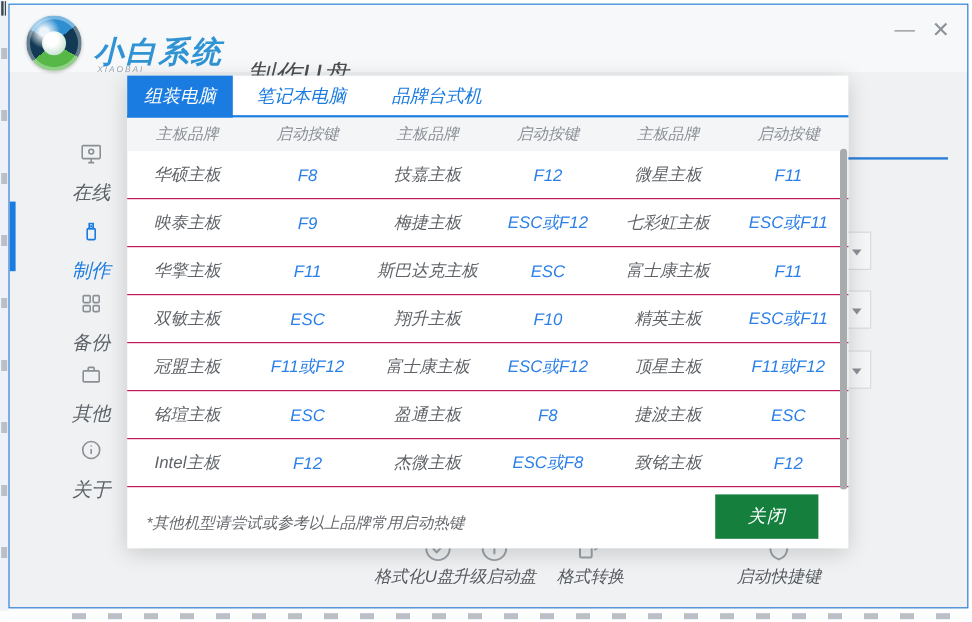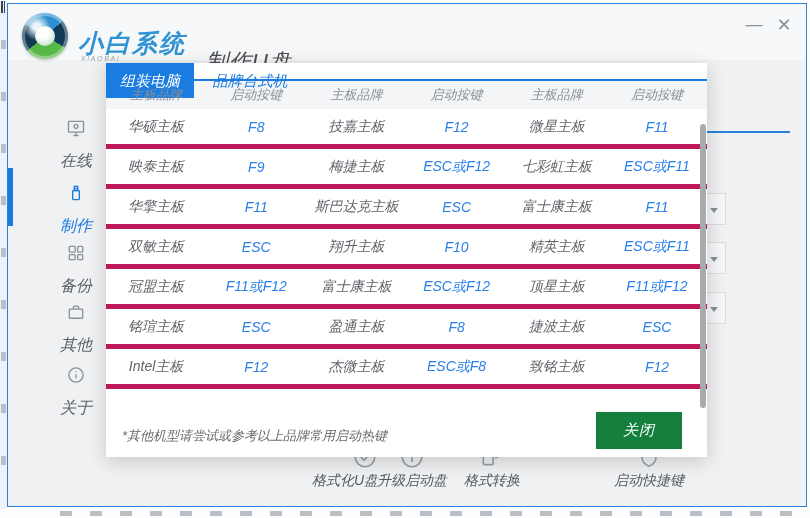--- a/index.html
+++ b/index.html
@@ -110,36 +110,36 @@
   }
   .toolbar-item .ticon { height:27px; }
   .toolbar-item .ticon svg { width:26px; height:26px; stroke:#9aa0a6; }
   .toolbar-item .tlabel { font-size:14px; color:#55595e; margin-top:1px; white-space:nowrap; }
 
   
   .dialog {
     position:absolute; left:98px; top:59px; width:601px; height:394px;
     background:#ffffff; box-shadow:0 4px 18px rgba(0,0,0,.18); z-index:5;
   }
-  .tabs { display:flex; height:18px; border-bottom:2px solid #1a7be0; }
+  .tabs { display:flex; height:35px; border-bottom:2px solid #1a7be0; }
   .tab {
     height:35px; line-height:35px; text-align:center; font-size:15px;
     color:#1a7be0; cursor:pointer;
   }
   .tab.t0 { width:88px; }
   .tab.t1 { width:114px; }
   .tab.t2 { width:112px; }
   .tab.active { background:#1a7be0; color:#ffffff; }
   .thead { display:flex; height:28px; background:#f4f5f7; }
   .cell {
     flex:1; display:flex; align-items:center; justify-content:center;
     overflow:hidden; white-space:nowrap;text-align:right;
   }
   .cell.head { font-size:13px; color:#8a8f96; }
-  .trow { display:flex; height:40px; border-bottom:5px solid #be185d; }
+  .trow { display:flex; height:40px; border-bottom:1px solid #be185d; }
   .cell.brand { font-size:14px; color:#5f6368; }
   .cell.key   { font-size:14px; color:#2a7fe8; }
   .dialog-scrollbar {
     position:absolute; right:1px; top:61px; width:6px; height:284px;
     background:#a8abad; border-radius:3px; cursor:pointer;
   }
   .dialog-note {
     position:absolute; left:16px; top:364px; font-size:13px; color:#66696d;
   }
   .dialog-close-btn {
@@ -266,20 +266,21 @@
       <svg viewBox="0 0 24 24" fill="none" stroke-width="1.5">
         <path d="M5.5 4.5h13V12c0 4.2-2.7 7-6.5 8.5C8.2 19 5.5 16.2 5.5 12V4.5z"></path>
       </svg>
     </div>
     <div class="tlabel">启动快捷键</div>
   </div>
 
   <div class="dialog">
     <div class="tabs">
       <div class="tab t0 active">组装电脑</div>
+      <div class="tab t1">笔记本电脑</div>
       <div class="tab t2">品牌台式机</div>
     </div>
 
     <div class="thead">
         <div class="cell head">主板品牌</div>
         <div class="cell head">启动按键</div>
         <div class="cell head">主板品牌</div>
         <div class="cell head">启动按键</div>
         <div class="cell head">主板品牌</div>
         <div class="cell head">启动按键</div>

